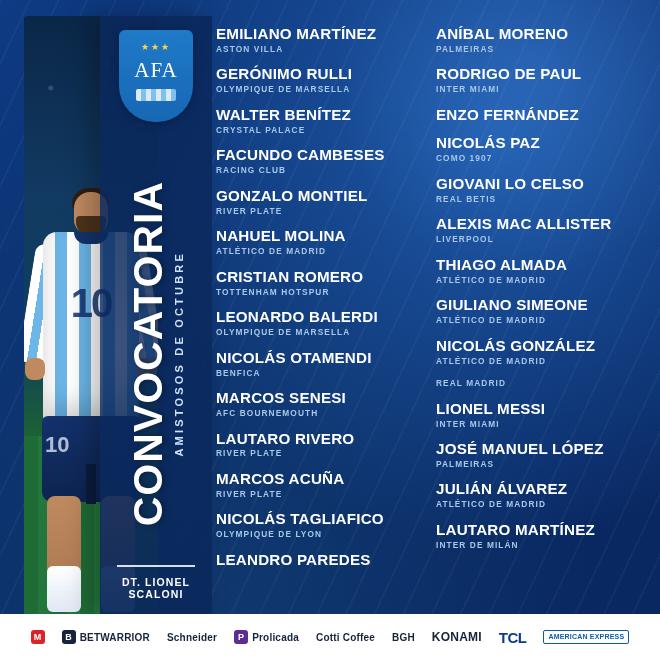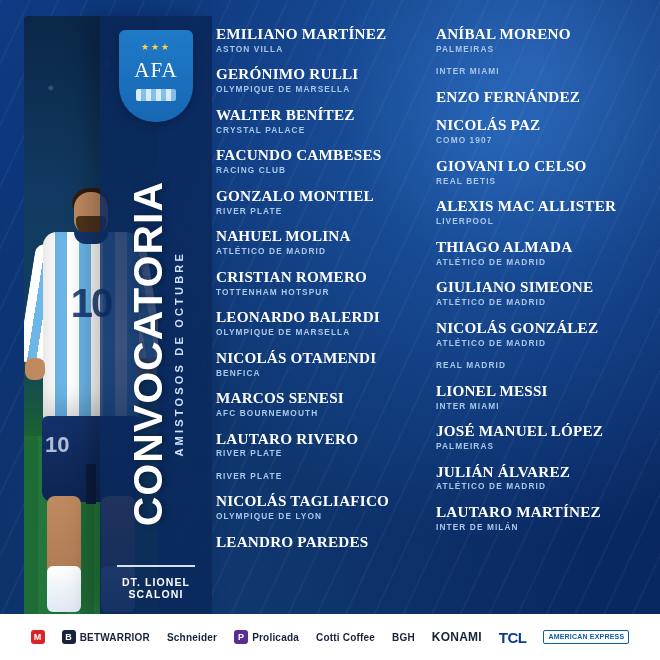--- a/index.html
+++ b/index.html
@@ -214,21 +214,20 @@
   }
   .col { width: 50%; }
   .entry { margin-bottom: 12.5px; }
   .pname {
     color: #ffffff;
     font-size: 15.2px;
     font-weight: 700;
     letter-spacing: .2px;
     line-height: 1.05;
     white-space: nowrap;
-    font-family: Liberation Serif, serif;
   }
   .pclub {
     color: #a9c8ea;
     font-size: 8.3px;
     font-weight: 700;
     letter-spacing: 1.1px;
     margin-top: 2px;
     white-space: nowrap;
   }
 
@@ -362,36 +361,38 @@
         </div>
         <div class="entry">
           <div class="pname">MARCOS SENESI</div>
           <div class="pclub">AFC BOURNEMOUTH</div>
         </div>
         <div class="entry">
           <div class="pname">LAUTARO RIVERO</div>
           <div class="pclub">RIVER PLATE</div>
         </div>
         <div class="entry">
+          <div class="pname">MARCOS ACUÑA</div>
           <div class="pclub">RIVER PLATE</div>
         </div>
         <div class="entry">
           <div class="pname">NICOLÁS TAGLIAFICO</div>
           <div class="pclub">OLYMPIQUE DE LYON</div>
         </div>
         <div class="entry">
           <div class="pname">LEANDRO PAREDES</div>
         </div>
       </div>
     <div class="col" id="col-right">
         <div class="entry">
           <div class="pname">ANÍBAL MORENO</div>
           <div class="pclub">PALMEIRAS</div>
         </div>
         <div class="entry">
+          <div class="pname">RODRIGO DE PAUL</div>
           <div class="pclub">INTER MIAMI</div>
         </div>
         <div class="entry">
           <div class="pname">ENZO FERNÁNDEZ</div>
         </div>
         <div class="entry">
           <div class="pname">NICOLÁS PAZ</div>
           <div class="pclub">COMO 1907</div>
         </div>
         <div class="entry">

